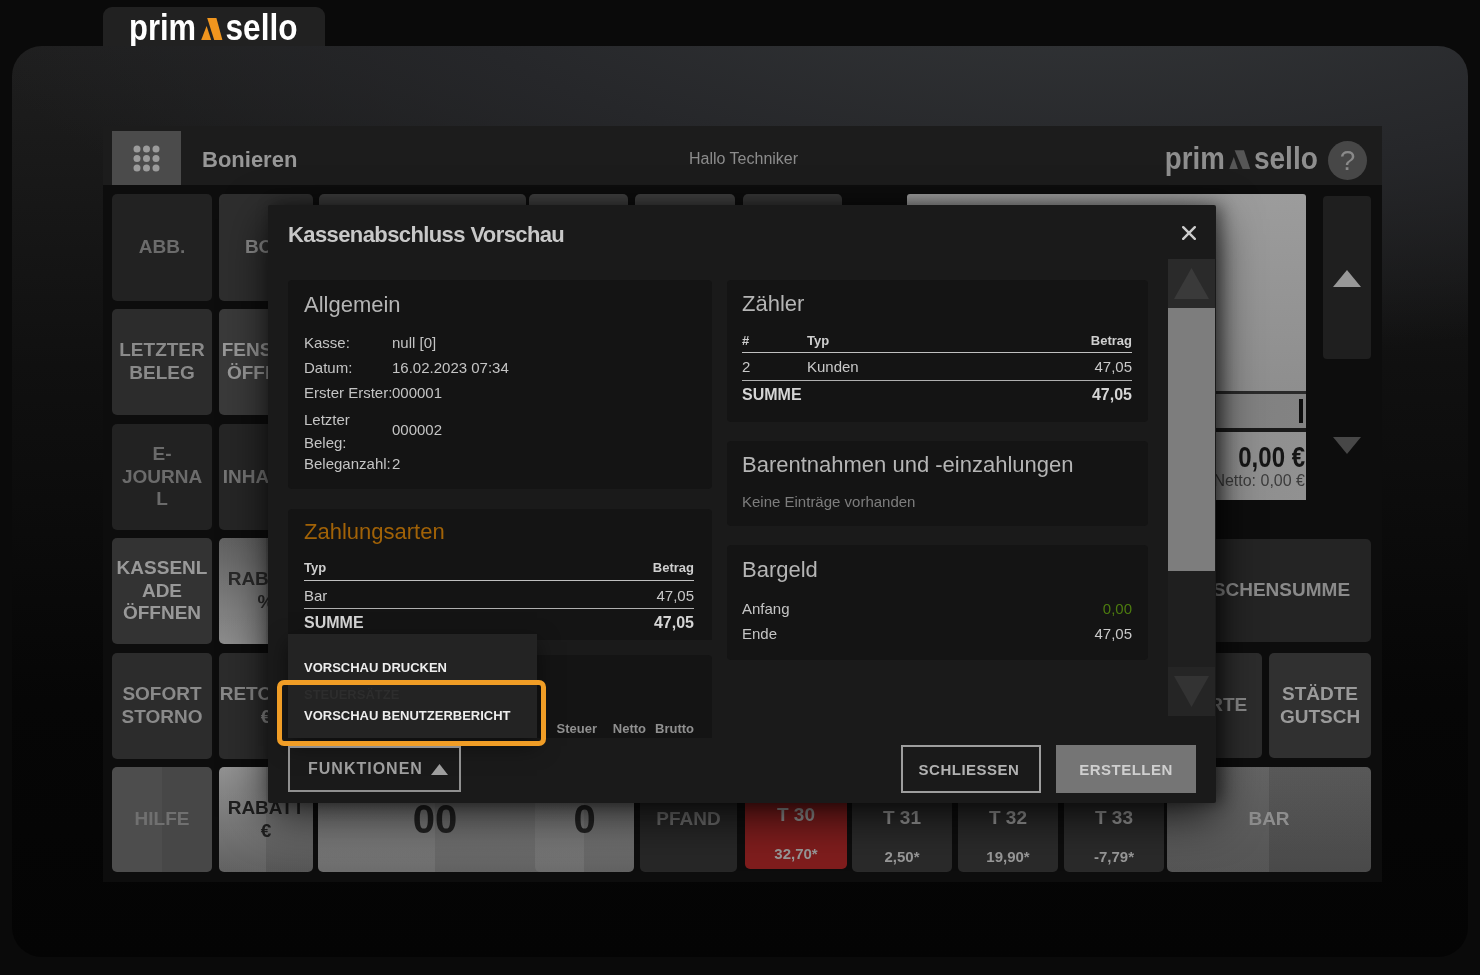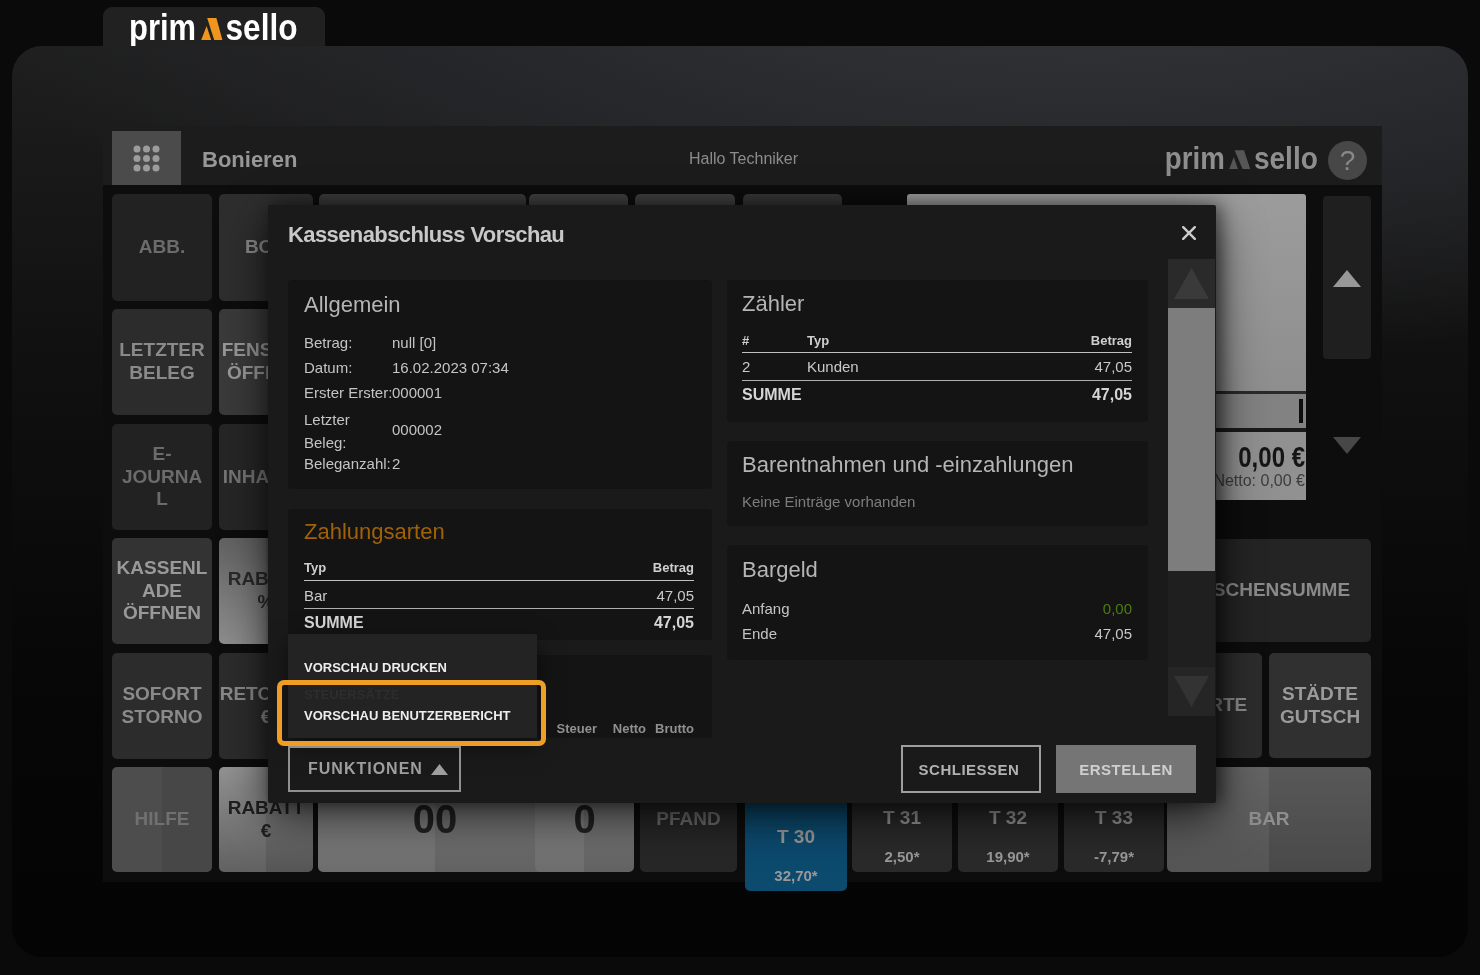--- a/index.html
+++ b/index.html
@@ -90,21 +90,21 @@
 <svg class="abs" style="left:1333px;top:437px;" width="28" height="17">
     <polygon points="0,0 28,0 14,17" fill="#474747"></polygon>
   </svg>
 <div class="b" style="left:1167px;top:539px;width:204px;height:103px;background:#242424;color:#8a8a8a;justify-content:flex-start;flex-direction:row;padding-left:11px;">ZWISCHENSUMME</div>
 <div class="b" style="left:1167px;top:653px;width:95px;height:105px;background:#2c2c2c;color:#8a8a8a;">KARTE</div>
 <div class="b" style="left:1269px;top:653px;width:102px;height:105px;background:#303030;color:#9a9a9a;text-align:center;">STÄDTE<br>GUTSCH</div>
 
 <div class="b" style="left:318px;top:767px;width:234px;height:105px;background:linear-gradient(90deg, rgba(255,255,255,0.06) 0 50%, rgba(0,0,0,0.02) 50% 100%), linear-gradient(180deg,#8e8e8e,#646464);color:#222222;font-size:40px;">00</div>
 <div class="b" style="left:535px;top:767px;width:99px;height:105px;background:linear-gradient(90deg, rgba(255,255,255,0.06) 0 50%, rgba(0,0,0,0.02) 50% 100%), linear-gradient(180deg,#8e8e8e,#646464);color:#222222;font-size:40px;">0</div>
 <div class="b" style="left:640px;top:767px;width:97px;height:105px;background:#272727;color:#6e6e6e;">PFAND</div>
-<div class="b" style="left:745px;top:786px;width:102px;height:105px;background:#0c4a6e;color:#999;">
+<div class="b" style="left:745px;top:764px;width:102px;height:105px;background:#7f1d1d;color:#999;">
     <div style="position:absolute;top:40px;">T 30</div>
     <div style="position:absolute;top:81px;font-size:15px;">32,70*</div>
   </div>
 <div class="b" style="left:852px;top:767px;width:100px;height:105px;background:#2a2a2a;color:#999;">
     <div style="position:absolute;top:40px;">T 31</div>
     <div style="position:absolute;top:81px;font-size:15px;">2,50*</div>
   </div>
 <div class="b" style="left:958px;top:767px;width:100px;height:105px;background:#2a2a2a;color:#999;">
     <div style="position:absolute;top:40px;">T 32</div>
     <div style="position:absolute;top:81px;font-size:15px;">19,90*</div>
@@ -116,21 +116,21 @@
 <div class="b" style="left:1167px;top:767px;width:204px;height:105px;background:linear-gradient(90deg, rgba(255,255,255,0.06) 0 50%, rgba(0,0,0,0.02) 50% 100%), linear-gradient(180deg,#5a5a5a,#4a4a4a);color:#8e8e8e;">BAR</div>
 
 <div class="abs" id="modal" style="left:268px;top:205px;width:948px;height:598px;background:#1a1a1a;border-radius:2px;box-shadow:0 14px 45px rgba(0,0,0,0.7), 5px 0 16px rgba(0,0,0,0.45);"></div>
 <div class="abs" style="left:288px;top:222px;font-size:22px;font-weight:bold;letter-spacing:-0.6px;color:#c8c8c8;">Kassenabschluss Vorschau</div>
 <svg class="abs" style="left:1182px;top:226px;" width="14" height="14" viewBox="0 0 14 14">
   <path d="M1.2 1.2 L12.8 12.8 M12.8 1.2 L1.2 12.8" stroke="#cccccc" stroke-width="2.4" stroke-linecap="round"></path>
 </svg>
 
 <div class="abs" style="left:288px;top:280px;width:424px;height:209px;background:#141414;border-radius:4px;"></div>
 <div class="abs" style="left:304px;top:292px;font-size:22px;color:#b5b5b5;">Allgemein</div>
-<div class="abs" style="left:304px;top:334px;font-size:15px;color:#c4c4c4;">Betrag:</div>
+<div class="abs" style="left:304px;top:334px;font-size:15px;color:#c4c4c4;">Kasse:</div>
 <div class="abs" style="left:392px;top:334px;font-size:15px;color:#c4c4c4;">null [0]</div>
 <div class="abs" style="left:304px;top:359px;font-size:15px;color:#c4c4c4;">Datum:</div>
 <div class="abs" style="left:392px;top:359px;font-size:15px;color:#c4c4c4;">16.02.2023 07:34</div>
 <div class="abs" style="left:304px;top:384px;font-size:15px;color:#c4c4c4;">Erster Erster:</div>
 <div class="abs" style="left:392px;top:384px;font-size:15px;color:#c4c4c4;">000001</div>
 <div class="abs" style="left:304px;top:408px;font-size:15px;color:#c4c4c4;line-height:23px;">Letzter<br>Beleg:</div>
 <div class="abs" style="left:392px;top:421px;font-size:15px;color:#c4c4c4;">000002</div>
 <div class="abs" style="left:304px;top:455px;font-size:15px;color:#c4c4c4;">Beleganzahl:</div>
 <div class="abs" style="left:392px;top:455px;font-size:15px;color:#c4c4c4;">2</div>
 

